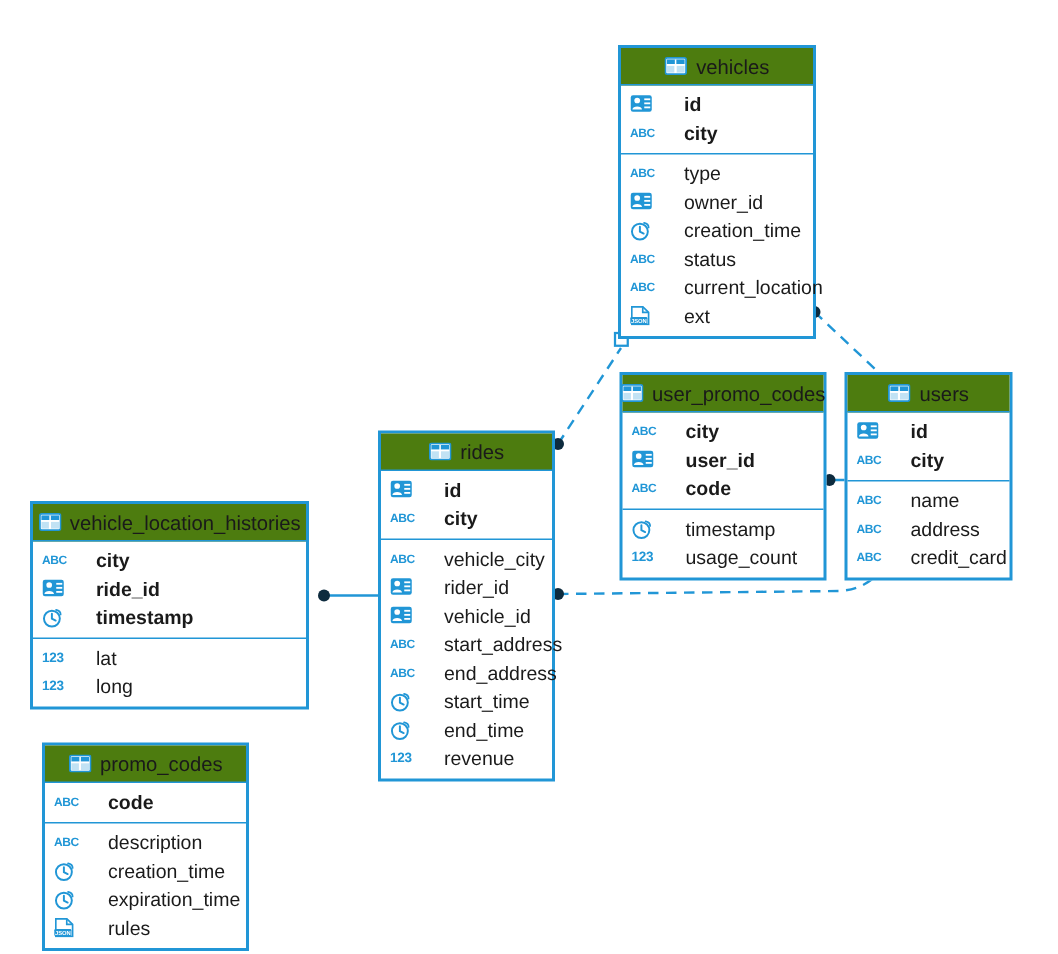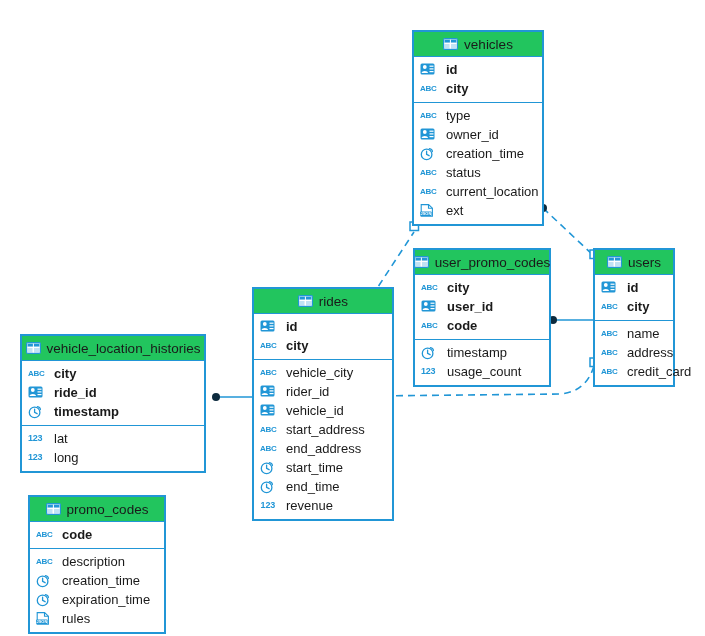--- a/index.html
+++ b/index.html
@@ -18,32 +18,32 @@
   .table{
     position:absolute;
     background:#ffffff;
     border:2px solid #2196d6;
     box-sizing:border-box;
   }
   .tbl-header{
     display:flex;align-items:center;justify-content:center;
     gap:6px;
     height:25px;
-    background:#22c55e;
+    background:#4d7c0f;
     border-bottom:1px solid #2196d6;
     box-sizing:border-box;
     padding:0 8px;
   }
   .tbl-title{
     font-size:13.5px;color:#1a1a1a;white-space:nowrap;
   }
   .section{box-sizing:border-box;padding:3px 0 4px 0;}
   .section.pk{border-bottom:1px solid #2196d6;}
   .row{
-    display:flex;align-items:center;gap:11px;
+    display:flex;align-items:center;gap:21px;
     height:19px;
     padding:0 6px;
     box-sizing:border-box;
     white-space:nowrap;
   }
   .col-name{font-size:13px;color:#1a1a1a;}
   .row.key .col-name{font-weight:bold;}
 
   
   .ico{
@@ -220,21 +220,21 @@
             </svg>
           </span>
           <span class="col-name">timestamp</span>
         </div>
         <div class="row">
           <span class="ico"><span class="ico-num">123</span></span>
           <span class="col-name">usage_count</span>
         </div>
       </div>
     </div>
-    <div class="table" style="left: 593px; top: 248px; width: 82px;">
+    <div class="table" style="left: 563px; top: 248px; width: 112px;">
       <div class="tbl-header">
         <span class="ico">
           <svg width="15" height="12" viewBox="0 0 15 12">
             <rect x="0.6" y="0.6" width="13.8" height="10.8" rx="1.2" fill="#fff" stroke="#2196d6" stroke-width="1.2"></rect>
             <rect x="1.6" y="1.6" width="11.8" height="3.1" fill="#2196d6"></rect>
             <rect x="1.6" y="5.7" width="5" height="4.7" fill="#2196d6" opacity="0.28"></rect>
             <rect x="8" y="5.7" width="5.4" height="4.7" fill="#2196d6" opacity="0.28"></rect>
             <path d="M7.4 1.6 V10.4" stroke="#fff" stroke-width="1"></path>
             <path d="M1.6 5.3 H13.4" stroke="#fff" stroke-width="1"></path>
           </svg>
@@ -268,21 +268,21 @@
         <div class="row">
           <span class="ico"><span class="ico-text">ABC</span></span>
           <span class="col-name">address</span>
         </div>
         <div class="row">
           <span class="ico"><span class="ico-text">ABC</span></span>
           <span class="col-name">credit_card</span>
         </div>
       </div>
     </div>
-    <div class="table" style="left: 252px; top: 287px; width: 142px; text-align: right;">
+    <div class="table" style="left: 252px; top: 287px; width: 118px;">
       <div class="tbl-header">
         <span class="ico">
           <svg width="15" height="12" viewBox="0 0 15 12">
             <rect x="0.6" y="0.6" width="13.8" height="10.8" rx="1.2" fill="#fff" stroke="#2196d6" stroke-width="1.2"></rect>
             <rect x="1.6" y="1.6" width="11.8" height="3.1" fill="#2196d6"></rect>
             <rect x="1.6" y="5.7" width="5" height="4.7" fill="#2196d6" opacity="0.28"></rect>
             <rect x="8" y="5.7" width="5.4" height="4.7" fill="#2196d6" opacity="0.28"></rect>
             <path d="M7.4 1.6 V10.4" stroke="#fff" stroke-width="1"></path>
             <path d="M1.6 5.3 H13.4" stroke="#fff" stroke-width="1"></path>
           </svg>

